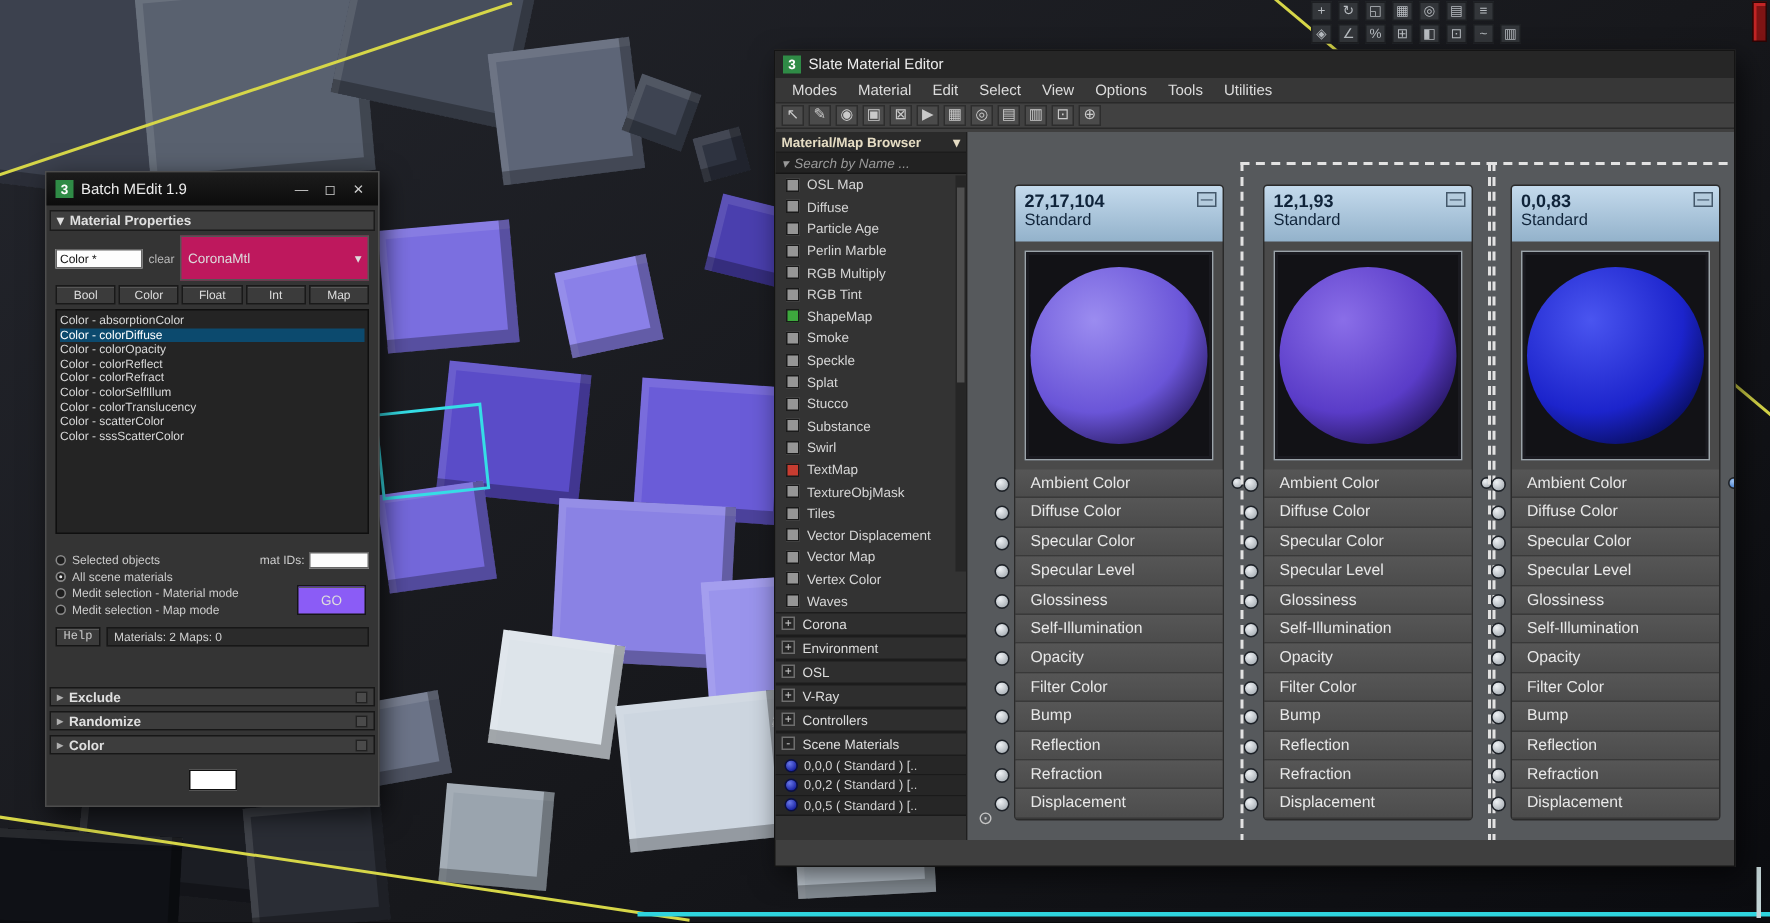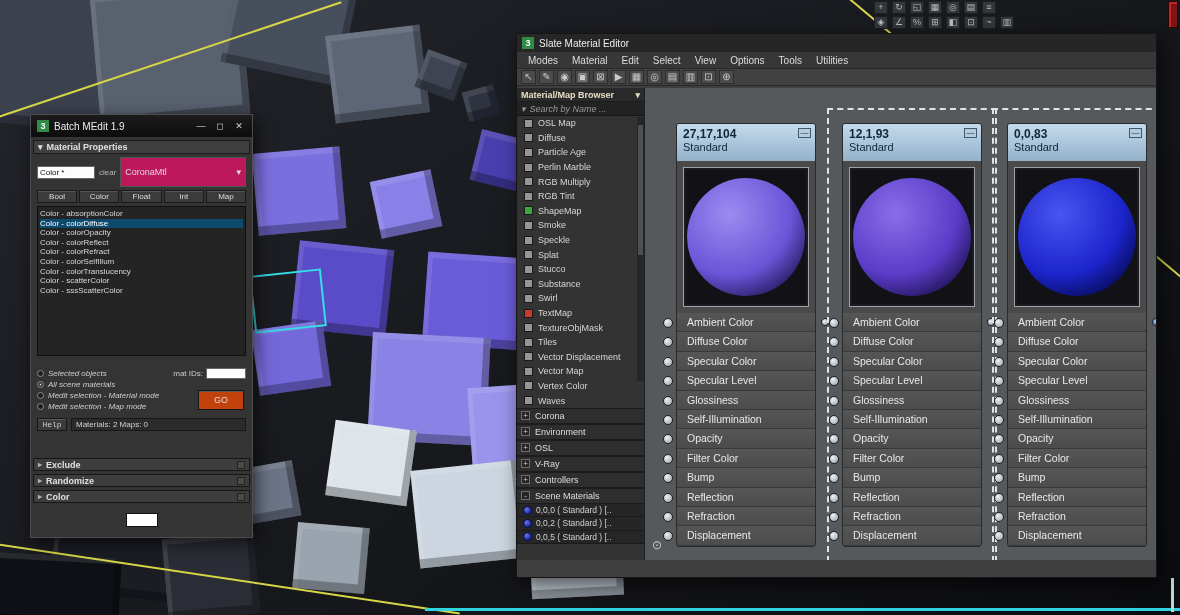--- a/index.html
+++ b/index.html
@@ -42,26 +42,26 @@
   .m-drop { background:#be185d; border:1px solid #555; height:30px; flex:1; display:flex;
             align-items:center; justify-content:space-between; padding:0 4px; color:#ddd; }
   .m-btnrow { display:flex; margin:2px 6px; gap:2px; }
   .m-btn { flex:1; background:#3b3b3b; border:1px solid #191919; box-shadow:inset 0 1px 0 #565656;
            height:13px; text-align:center; font-size:8px; color:#ddd; line-height:12px; }
   .m-list { margin:3px 6px; background:#242424; border:1px solid #0f0f0f; height:150px; padding:2px;
             font-size:8px; line-height:9.6px; color:#d8d8d8; overflow:hidden; }
   .p-item { white-space:nowrap; }
   .p-item.sel { background:#0c4a6e; color:#fff; }
   .m-radio-area { margin:12px 6px 0; position:relative; font-size:8px; height:44px; }
-  .r-row { display:flex; align-items:center; height:11px; gap:4px;font-style:italic; }
+  .r-row { display:flex; align-items:center; height:11px; gap:4px; }
   .radio { width:7px; height:7px; border-radius:50%; border:1px solid #8a8a8a; background:#1e1e1e; flex:none; }
   .radio.on { box-shadow: inset 0 0 0 1.5px #1e1e1e, inset 0 0 0 4px #e8e8e8; }
   .mat-ids { position:absolute; right:0; top:0; display:flex; align-items:center; gap:3px; }
   .mat-ids input { width:40px; height:11px; background:#fdfdfd; border:1px solid #666; font-size:8px; }
-  .go-btn { position:absolute; right:2px; top:22px; width:46px; height:20px; background:#c2410c;
+  .go-btn { position:absolute; right:2px; top:22px; width:46px; height:20px; background:#8b5cf6;
             border:1px solid #161616; box-shadow:inset 0 1px 0 #5a5a5a; color:#ddd; text-align:center;
             line-height:19px; font-size:9px; }
   .help-row { display:flex; align-items:center; gap:4px; margin:6px 6px 0; }
   .help-btn { width:30px; height:13px; background:#3b3b3b; border:1px solid #161616;
               box-shadow:inset 0 1px 0 #5a5a5a; text-align:center; line-height:12px; font-size:8px;font-family:Liberation Mono, monospace; }
   .counts-box { flex:1; height:13px; background:#2b2b2b; border:1px solid #171717; line-height:12px;
                 padding:0 4px; font-size:8px; color:#d0d0d0; }
   .m-spacer { height:24px; }
   .m-roll2 { height:13px; background:#3d3d3d; border:1px solid #171717; margin:3px 2px; display:flex;
              align-items:center; gap:4px; font-weight:bold; color:#e0e0e0; padding:0 4px; }

